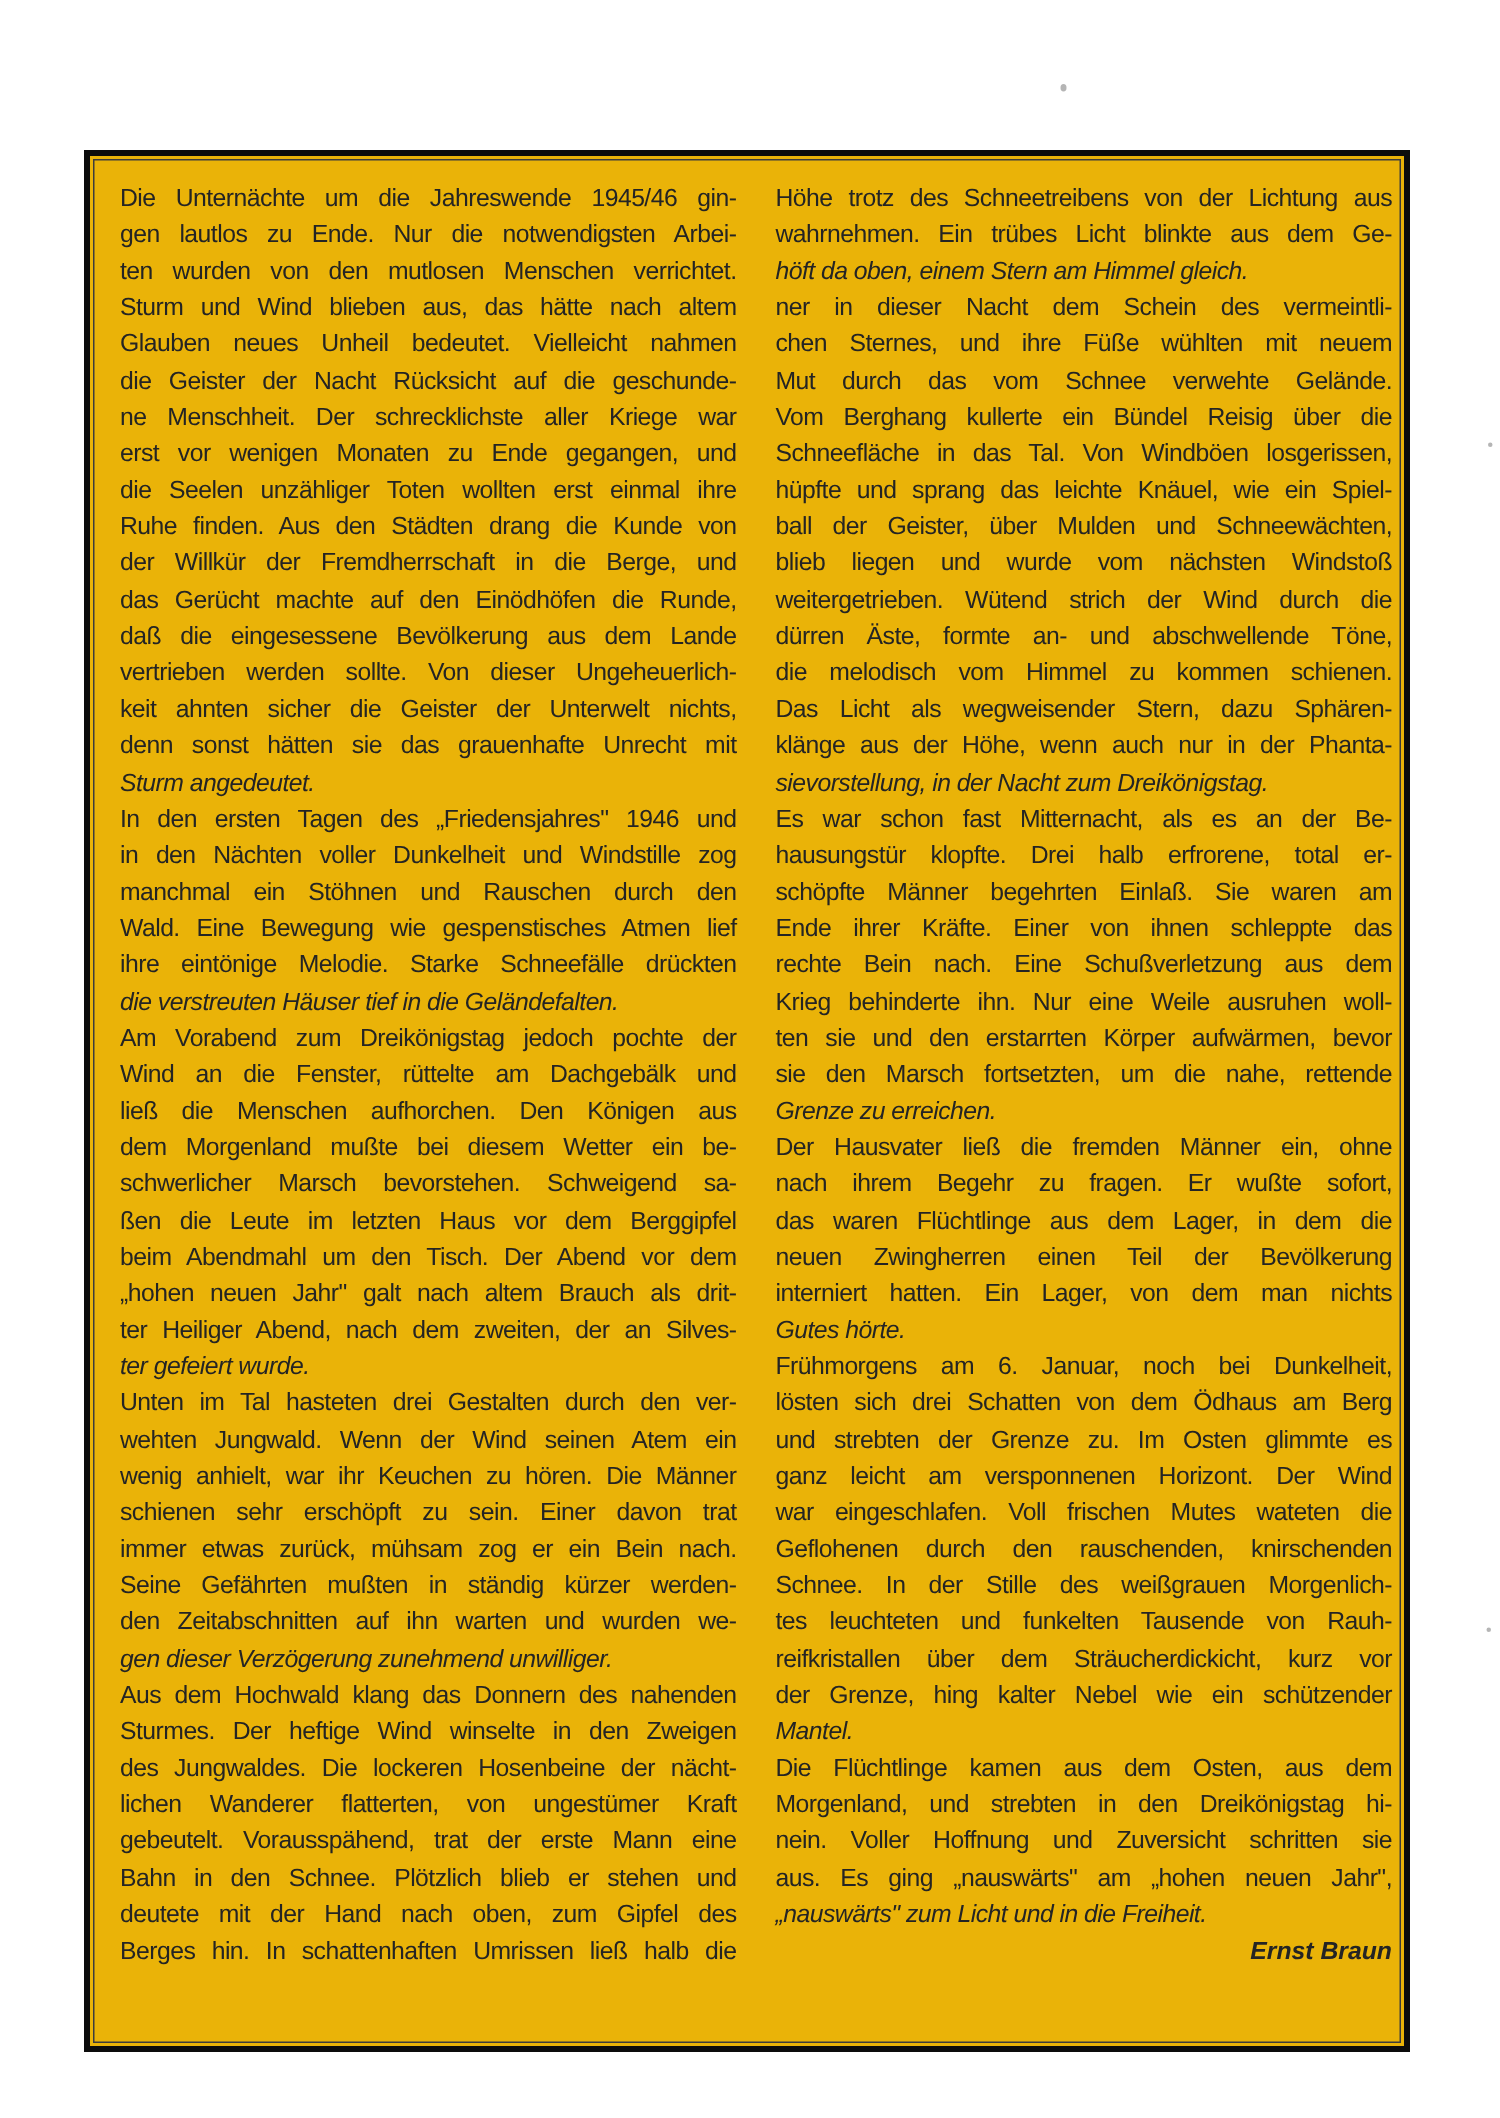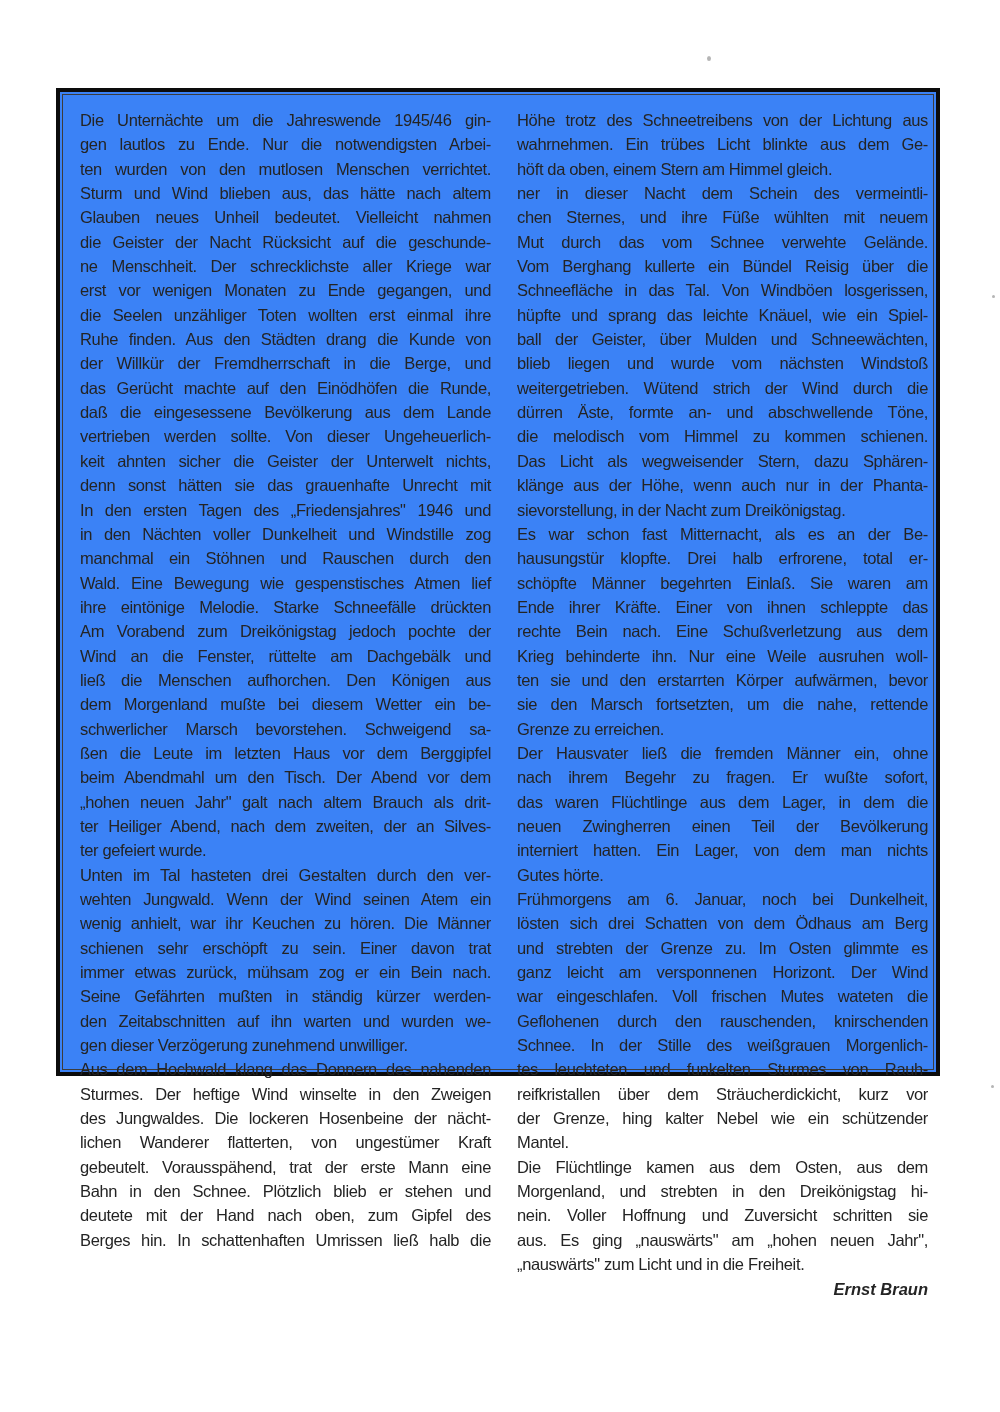--- a/index.html
+++ b/index.html
@@ -9,22 +9,22 @@
     font-family:"Liberation Sans", sans-serif;
     color:#222222;
   }
   .speck{
     position:absolute;background:#b5b5b5;border-radius:50%;
   }
   .speck.s1{left:707px;top:56px;width:4px;height:5px;}
   .speck.s2{left:992px;top:295px;width:3px;height:3px;}
   .speck.s3{left:991px;top:1085px;width:3px;height:3px;}
   .frame{
-    position:absolute;left:56px;top:88px;width:884px;height:988px;
-    border:4px solid #0c0c0c;box-sizing:border-box;background:#3b82f6;
+    position:absolute;left:56px;top:100px;width:884px;height:1268px;
+    border:4px solid #0c0c0c;box-sizing:border-box;background:#eab308;
   }
   .frame-inner{
     position:absolute;left:2px;top:2px;right:2px;bottom:2px;
     border:1px solid #3c3c3c;pointer-events:none;
   }
   .content{
     position:absolute;left:20px;top:16px;right:8px;bottom:12px;
     display:flex;gap:26px;
   }
   .column{
@@ -36,20 +36,21 @@
     letter-spacing:-0.35px;
     line-height:24.35px;height:24.35px;
     white-space:normal;
     text-align:justify;
     text-align-last:justify;
     color:#242424;
   }
   .line.last{
     text-align:center;
     text-align-last:left;
+    font-style:italic;
   }
   .line.signature{
     text-align:right;
     text-align-last:right;
     font-style:italic;
     font-weight:bold;
     letter-spacing:0;
   }
 </style>
 </head>
@@ -73,27 +74,29 @@
           <div class="line">ne Menschheit. Der schrecklichste aller Kriege war</div>
           <div class="line">erst vor wenigen Monaten zu Ende gegangen, und</div>
           <div class="line">die Seelen unzähliger Toten wollten erst einmal ihre</div>
           <div class="line">Ruhe finden. Aus den Städten drang die Kunde von</div>
           <div class="line">der Willkür der Fremdherrschaft in die Berge, und</div>
           <div class="line">das Gerücht machte auf den Einödhöfen die Runde,</div>
           <div class="line">daß die eingesessene Bevölkerung aus dem Lande</div>
           <div class="line">vertrieben werden sollte. Von dieser Ungeheuerlich-</div>
           <div class="line">keit ahnten sicher die Geister der Unterwelt nichts,</div>
           <div class="line">denn sonst hätten sie das grauenhafte Unrecht mit</div>
+          <div class="line last">Sturm angedeutet.</div>
         </div>
         <div class="paragraph">
           <div class="line">In den ersten Tagen des „Friedensjahres" 1946 und</div>
           <div class="line">in den Nächten voller Dunkelheit und Windstille zog</div>
           <div class="line">manchmal ein Stöhnen und Rauschen durch den</div>
           <div class="line">Wald. Eine Bewegung wie gespenstisches Atmen lief</div>
           <div class="line">ihre eintönige Melodie. Starke Schneefälle drückten</div>
+          <div class="line last">die verstreuten Häuser tief in die Geländefalten.</div>
         </div>
         <div class="paragraph">
           <div class="line">Am Vorabend zum Dreikönigstag jedoch pochte der</div>
           <div class="line">Wind an die Fenster, rüttelte am Dachgebälk und</div>
           <div class="line">ließ die Menschen aufhorchen. Den Königen aus</div>
           <div class="line">dem Morgenland mußte bei diesem Wetter ein be-</div>
           <div class="line">schwerlicher Marsch bevorstehen. Schweigend sa-</div>
           <div class="line">ßen die Leute im letzten Haus vor dem Berggipfel</div>
           <div class="line">beim Abendmahl um den Tisch. Der Abend vor dem</div>
           <div class="line">„hohen neuen Jahr" galt nach altem Brauch als drit-</div>
@@ -164,21 +167,21 @@
           <div class="line last">Gutes hörte.</div>
         </div>
         <div class="paragraph">
           <div class="line">Frühmorgens am 6. Januar, noch bei Dunkelheit,</div>
           <div class="line">lösten sich drei Schatten von dem Ödhaus am Berg</div>
           <div class="line">und strebten der Grenze zu. Im Osten glimmte es</div>
           <div class="line">ganz leicht am versponnenen Horizont. Der Wind</div>
           <div class="line">war eingeschlafen. Voll frischen Mutes wateten die</div>
           <div class="line">Geflohenen durch den rauschenden, knirschenden</div>
           <div class="line">Schnee. In der Stille des weißgrauen Morgenlich-</div>
-          <div class="line">tes leuchteten und funkelten Sturmes von Rauh-</div>
+          <div class="line">tes leuchteten und funkelten Tausende von Rauh-</div>
           <div class="line">reifkristallen über dem Sträucherdickicht, kurz vor</div>
           <div class="line">der Grenze, hing kalter Nebel wie ein schützender</div>
           <div class="line last">Mantel.</div>
         </div>
         <div class="paragraph">
           <div class="line">Die Flüchtlinge kamen aus dem Osten, aus dem</div>
           <div class="line">Morgenland, und strebten in den Dreikönigstag hi-</div>
           <div class="line">nein. Voller Hoffnung und Zuversicht schritten sie</div>
           <div class="line">aus. Es ging „nauswärts" am „hohen neuen Jahr",</div>
           <div class="line last">„nauswärts" zum Licht und in die Freiheit.</div>

